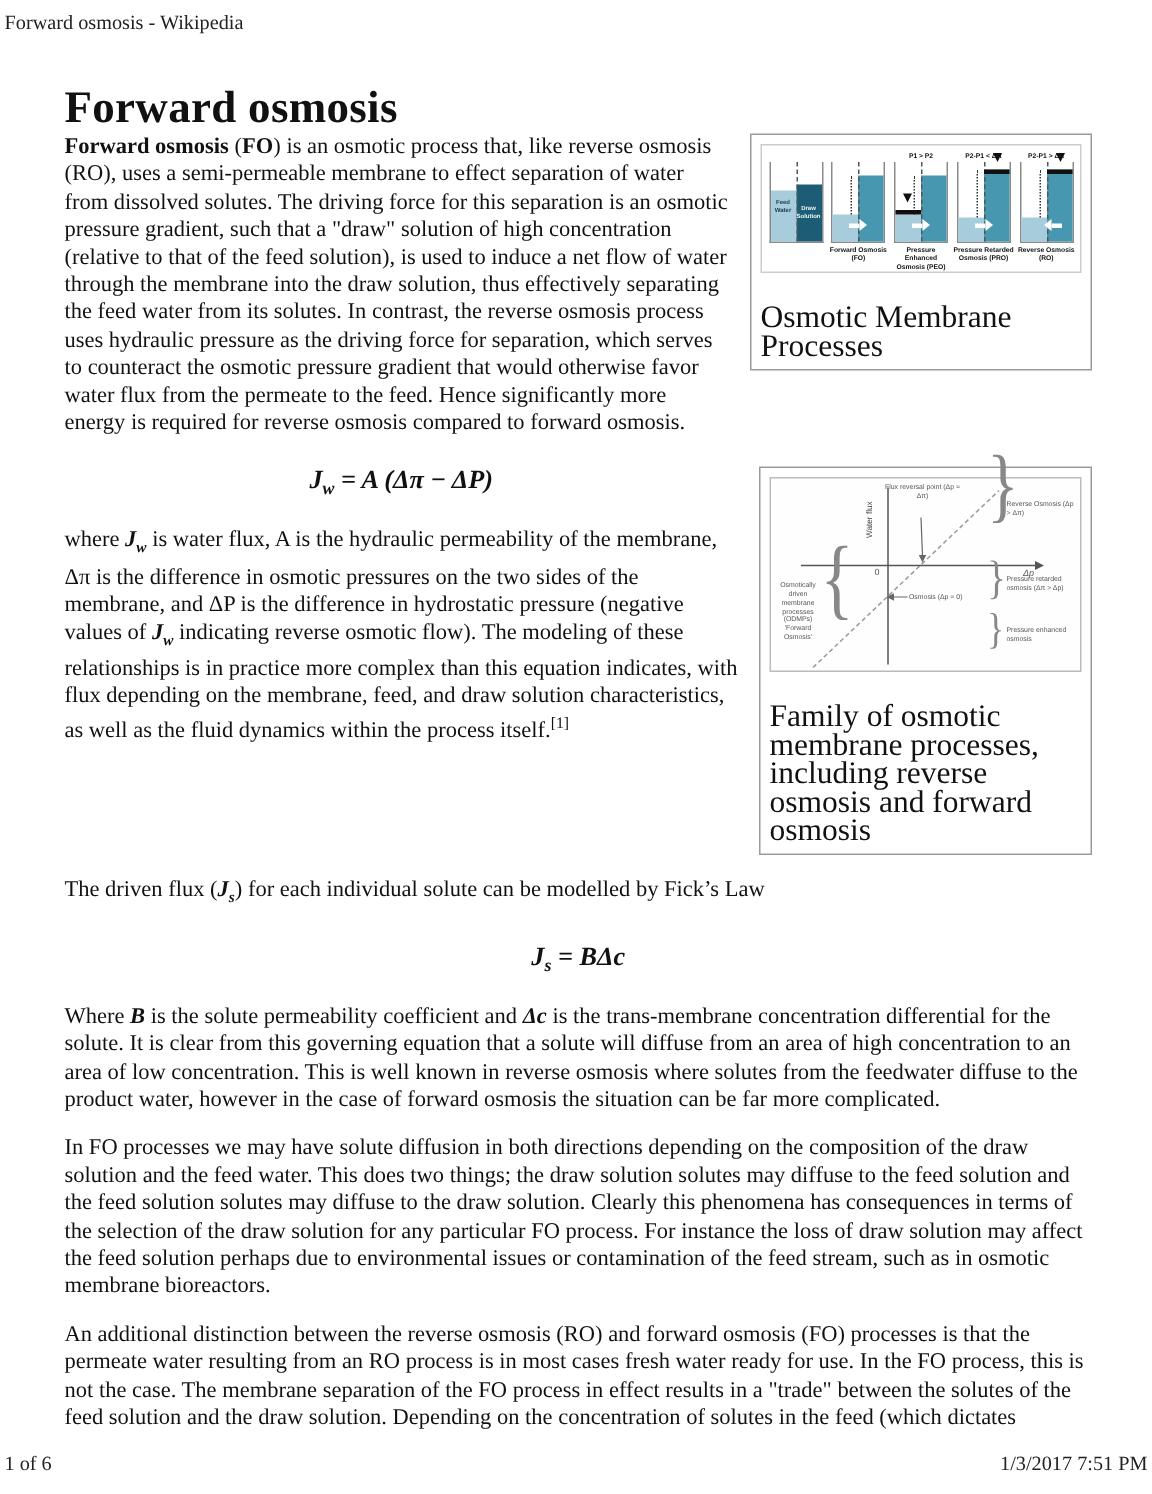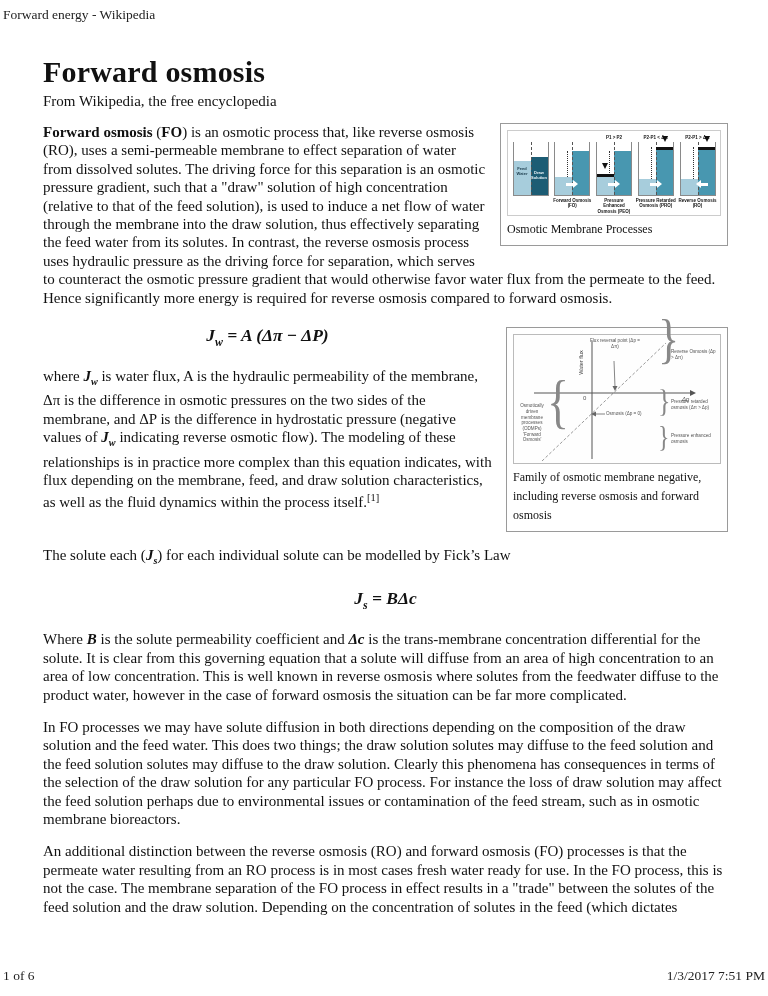--- a/index.html
+++ b/index.html
@@ -48,21 +48,21 @@
   }
   .equation sub { font-size: 0.68em; }
 
   
   figure.wikifig {
     float: right;
     border: 1px solid #9a9a9a;
     background: #fff;
     padding: 6px;
   }
-  figcaption { font-size: 12px; line-height: 19px; margin-top: 4px; }
+  figcaption { font-size: 21px; line-height: 19px; margin-top: 20px; }
 
   .fig1 { width: 228px; margin: 0 0 16px 14px; }
   .fig2 { width: 222px; margin: 6px 0 14px 14px; }
 
   
   .f1-diagram {
     border: 1px solid #cccccc;
     background: #fff;
     padding: 3px 2px 1px 2px;
     display: flex; justify-content: space-between;
@@ -112,26 +112,25 @@
   .br1 { left: 144px; top: -4px; font-size: 44px; transform: scaleY(1.25); }
   .br2 { left: 144px; top: 58px; font-size: 26px; transform: scaleY(1.2); }
   .br3 { left: 144px; top: 92px; font-size: 24px; transform: scaleY(1.2); }
   .g-right { left: 157px; width: 48px; text-align: left; }
   .g-rev { top: 14px; } .g-ret { top: 64px; } .g-enh { top: 98px; }
 </style>
 </head>
 <body>
 
 <div class="print-header">
-  <span>Forward energy - Wikipedia</span>
+  <span>Forward osmosis - Wikipedia</span>
 </div>
 
 <div class="article">
   <h1 class="article-title">Forward osmosis</h1>
-  <div class="article-subtitle">From Wikipedia, the free encyclopedia</div>
 
   <figure class="wikifig fig1">
     <div class="f1-diagram">
 
       <div class="panel">
         <div class="panel-top"></div>
         <div class="beaker">
           <div class="water feed" style="height:34px"></div>
           <div class="water draw dark" style="height:38px"></div>
           <div class="membrane"></div>
@@ -231,29 +230,29 @@
       <div class="glabel g-osmosis">Osmosis (Δp = 0)</div>
       <div class="glabel g-odmp">Osmotically driven membrane processes (ODMPs) 'Forward Osmosis'</div>
       <div class="brace brace-left">{</div>
       <div class="brace br1">}</div>
       <div class="brace br2">}</div>
       <div class="brace br3">}</div>
       <div class="glabel g-right g-rev">Reverse Osmosis (Δp &gt; Δπ)</div>
       <div class="glabel g-right g-ret">Pressure retarded osmosis (Δπ &gt; Δp)</div>
       <div class="glabel g-right g-enh">Pressure enhanced osmosis</div>
     </div>
-    <figcaption>Family of osmotic membrane negative, including reverse osmosis and forward osmosis</figcaption>
+    <figcaption>Family of osmotic membrane processes, including reverse osmosis and forward osmosis</figcaption>
   </figure>
 
 
   <div class="equation"><span>J</span><sub>w</sub> <span>= A (Δπ − ΔP)</span></div>
 
   <p class="body-par"><span>where </span><span class="math-var"><span>J</span><sub>w</sub></span><span> is water flux, A is the hydraulic permeability of the membrane, Δπ is the difference in osmotic pressures on the two sides of the membrane, and ΔP is the difference in hydrostatic pressure (negative values of </span><span class="math-var"><span>J</span><sub>w</sub></span><span> indicating reverse osmotic flow). The modeling of these relationships is in practice more complex than this equation indicates, with flux depending on the membrane, feed, and draw solution characteristics, as well as the fluid dynamics within the process itself.</span><sup class="ref">[1]</sup></p>
 
-  <p class="body-par clear-r"><span>The solute each (</span><span class="math-var"><span>J</span><sub>s</sub></span><span>) for each individual solute can be modelled by Fick’s Law</span></p>
+  <p class="body-par clear-r"><span>The driven flux (</span><span class="math-var"><span>J</span><sub>s</sub></span><span>) for each individual solute can be modelled by Fick’s Law</span></p>
 
   <div class="equation"><span>J</span><sub>s</sub> <span>= BΔc</span></div>
 
   <p class="body-par"><span>Where </span><span class="math-var">B</span><span> is the solute permeability coefficient and </span><span class="math-var">Δc</span><span> is the trans-membrane concentration differential for the solute. It is clear from this governing equation that a solute will diffuse from an area of high concentration to an area of low concentration. This is well known in reverse osmosis where solutes from the feedwater diffuse to the product water, however in the case of forward osmosis the situation can be far more complicated.</span></p>
 
   <p class="body-par">In FO processes we may have solute diffusion in both directions depending on the composition of the draw solution and the feed water. This does two things; the draw solution solutes may diffuse to the feed solution and the feed solution solutes may diffuse to the draw solution. Clearly this phenomena has consequences in terms of the selection of the draw solution for any particular FO process. For instance the loss of draw solution may affect the feed solution perhaps due to environmental issues or contamination of the feed stream, such as in osmotic membrane bioreactors.</p>
 
   <p class="body-par">An additional distinction between the reverse osmosis (RO) and forward osmosis (FO) processes is that the permeate water resulting from an RO process is in most cases fresh water ready for use. In the FO process, this is not the case. The membrane separation of the FO process in effect results in a "trade" between the solutes of the feed solution and the draw solution. Depending on the concentration of solutes in the feed (which dictates</p>
 </div>
 

